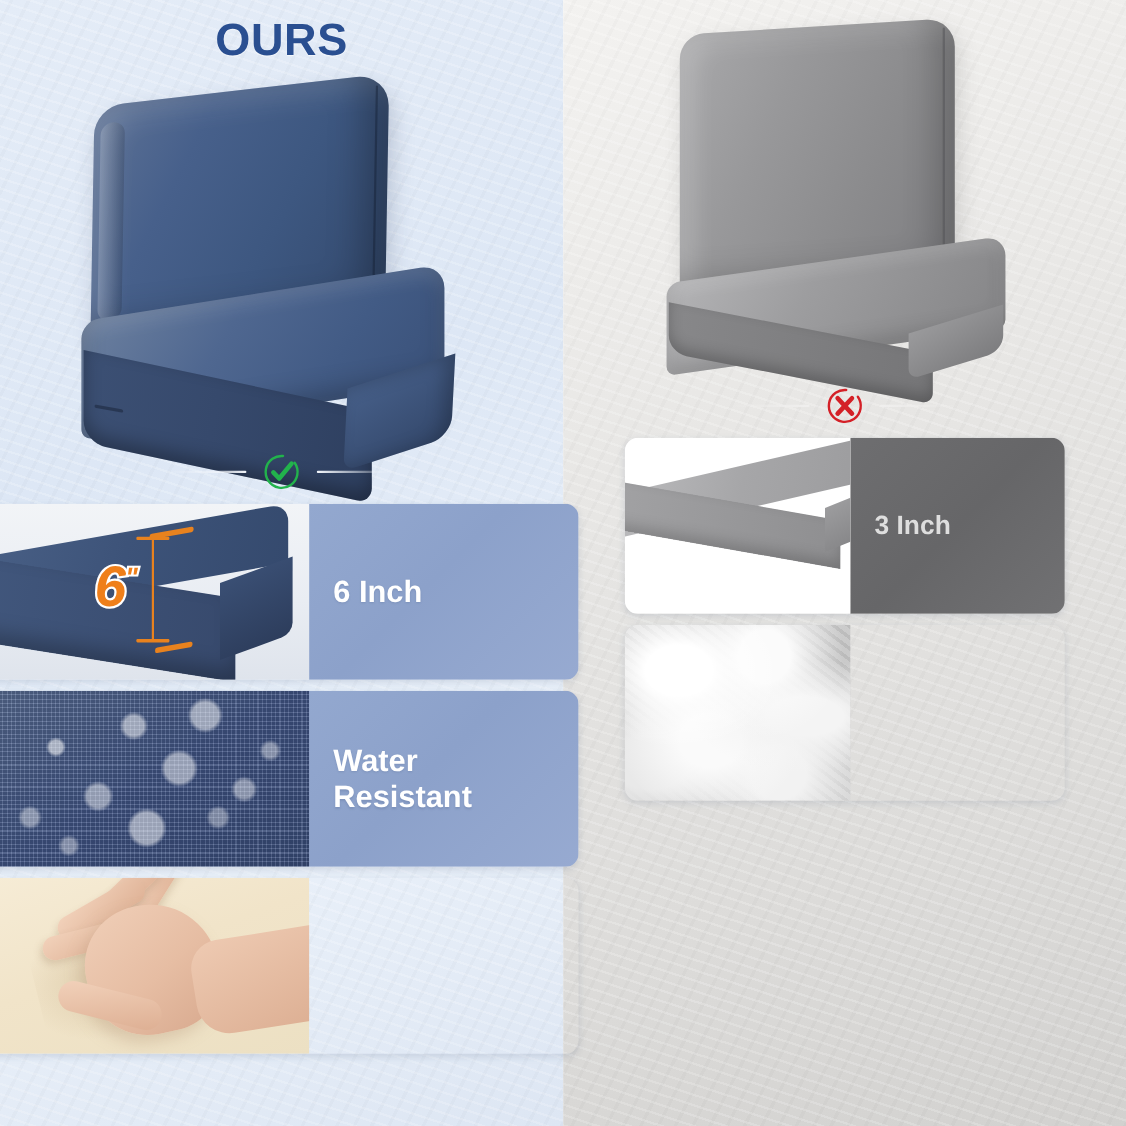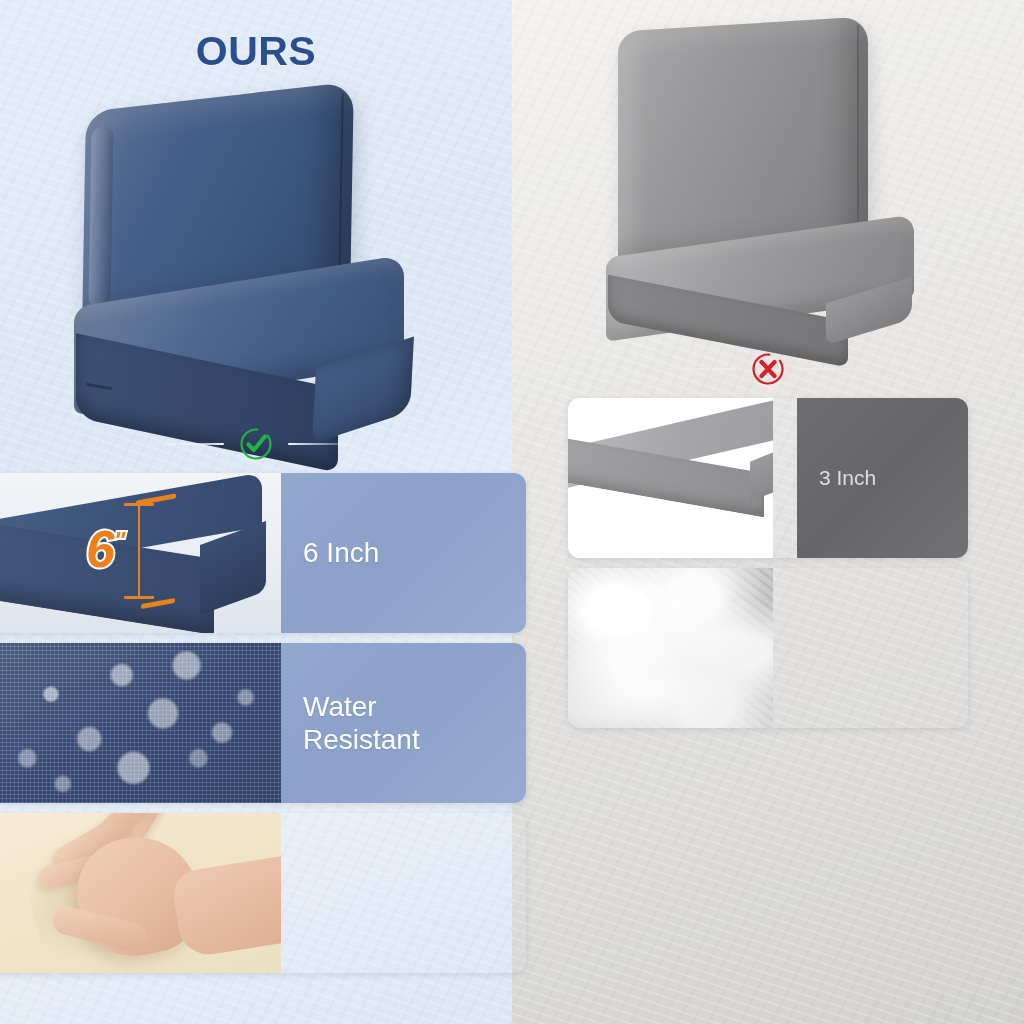--- a/index.html
+++ b/index.html
@@ -25,21 +25,21 @@
     content:""; position:absolute; inset:0; pointer-events:none;
     background:
       repeating-linear-gradient(18deg, rgba(255,255,255,.22) 0 2px, rgba(255,255,255,0) 2px 9px),
       repeating-linear-gradient(-63deg, rgba(0,0,0,.018) 0 3px, rgba(0,0,0,0) 3px 14px);
     opacity:.85;
   }
   .col > * { position:relative; z-index:2; }
 
   
   .heading{
-    margin-top:28px;
+    margin-top:13px;
     font-size:41px; font-weight:bold; letter-spacing:.5px;
   }
   .heading-ours   { color:#2a4f91; text-shadow:0 1px 1px rgba(255,255,255,.65); }
   .heading-others { color:#69696b; text-shadow:0 1px 1px rgba(255,255,255,.55); }
 
   
   .hero{
     width:100%; height:340px; position:relative;
     display:flex; align-items:flex-end; justify-content:center;
   }
@@ -147,26 +147,26 @@
   .frow-ours  { width:540px; height:160px; }
   .frow-others{ width:400px; height:160px; }
 
   .fimg{ position:relative; overflow:hidden; }
   .frow-ours  .fimg{ width:295px; }
   .frow-others .fimg{ width:205px; }
 
   .flabel{ flex:1; display:flex; align-items:center; padding-left:22px; }
   .flabel-ours{
     background:linear-gradient(135deg,#93a8cf 0%,#8ca1ca 45%,#97aad1 100%);
-    color:#ffffff; font-size:28px; line-height:1.18; font-weight:400;
+    color:#ffffff; font-size:28px; line-height:1.18; font-weight:700;
     text-shadow:0 1px 2px rgba(60,80,120,.2);
   }
   .flabel-others{
     background:linear-gradient(135deg,#6e6e70 0%,#666668 50%,#717173 100%);
-    color:#dedede; font-size:21px; line-height:1.2; font-weight:400;margin-left:24px;
+    color:#dedede; font-size:24px; line-height:1.2; font-weight:700;
   }
 
   
   .ph-thick{ background:linear-gradient(180deg,#f2f4f7 0%,#e9edf3 55%,#dfe4ec 100%); }
   .ph-thick .slab-top{
     position:absolute; left:-24px; top:26px; width:300px; height:54px;
     background:linear-gradient(105deg,#4a6187 0%,#3d5379 50%,#354a6e 100%);
     transform:skewY(-10deg); border-radius:10px 16px 0 0;
   }
   .ph-thick .slab-front{

